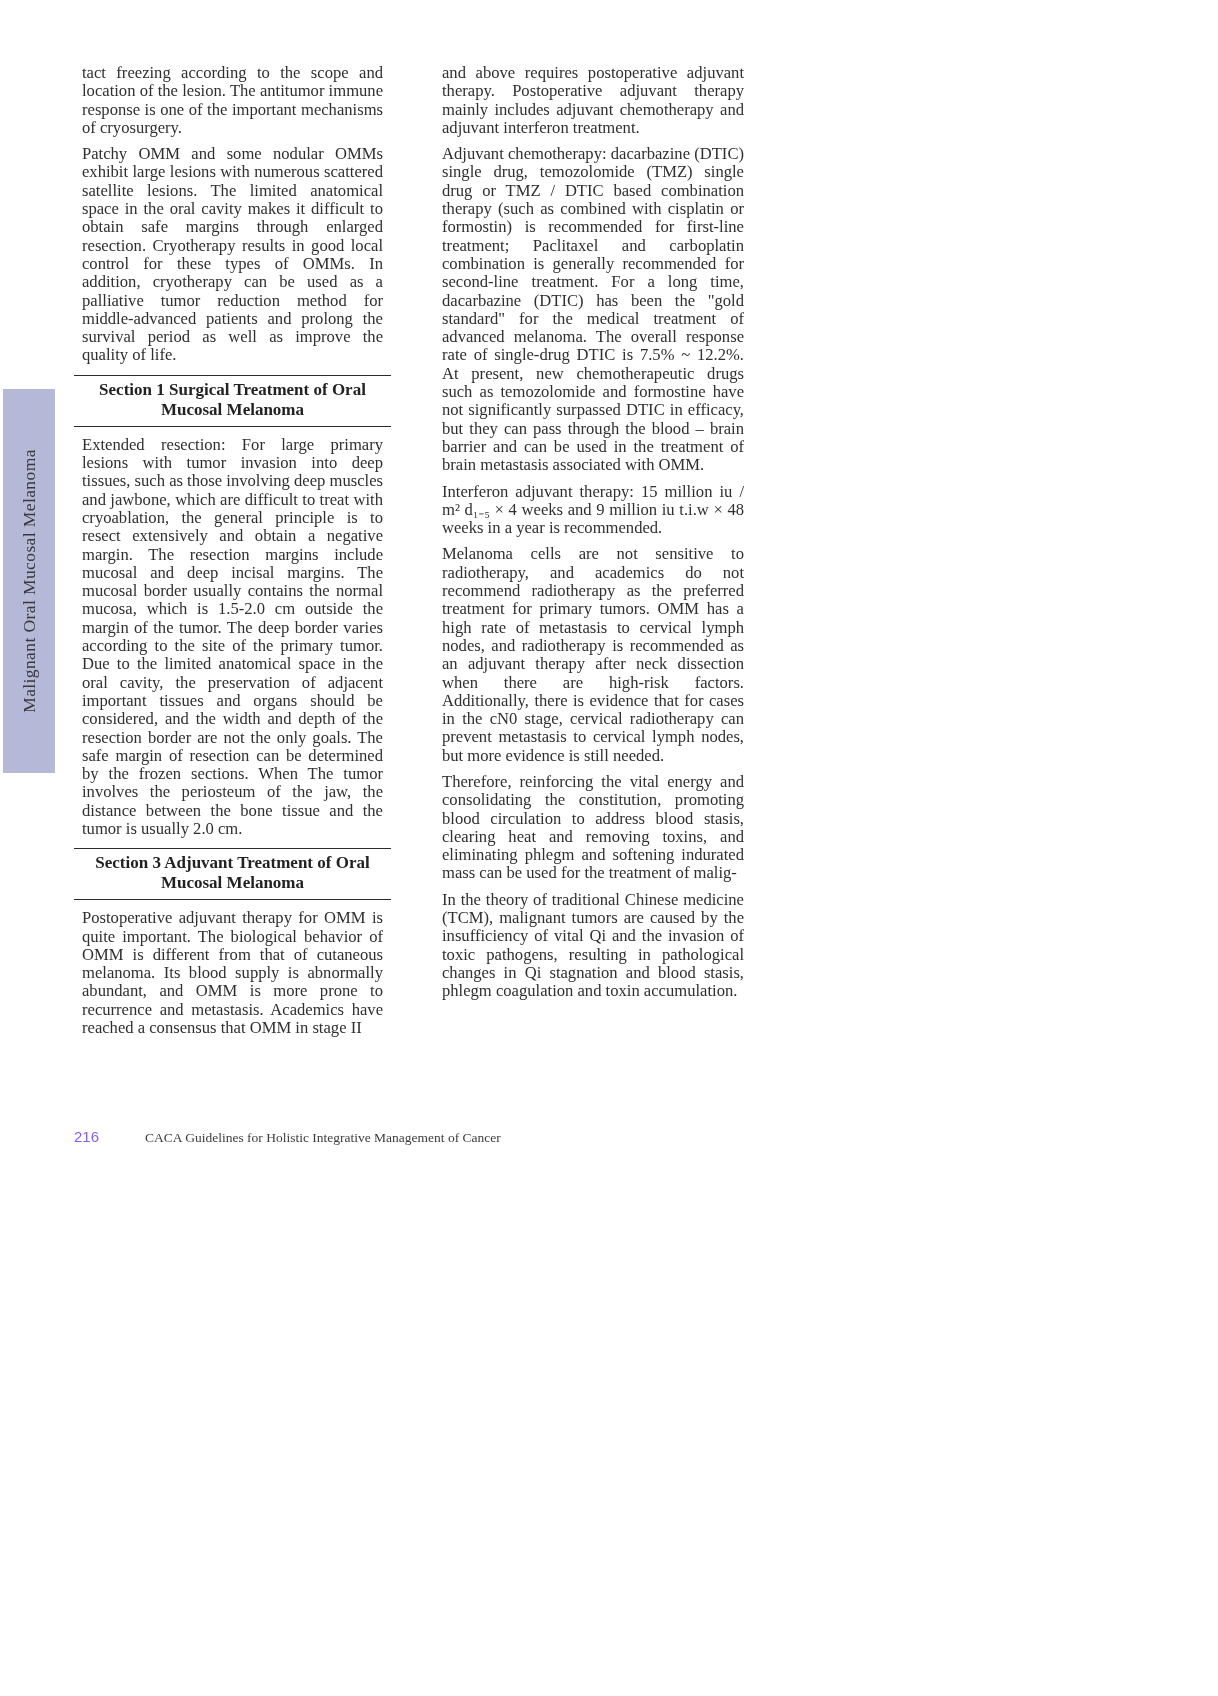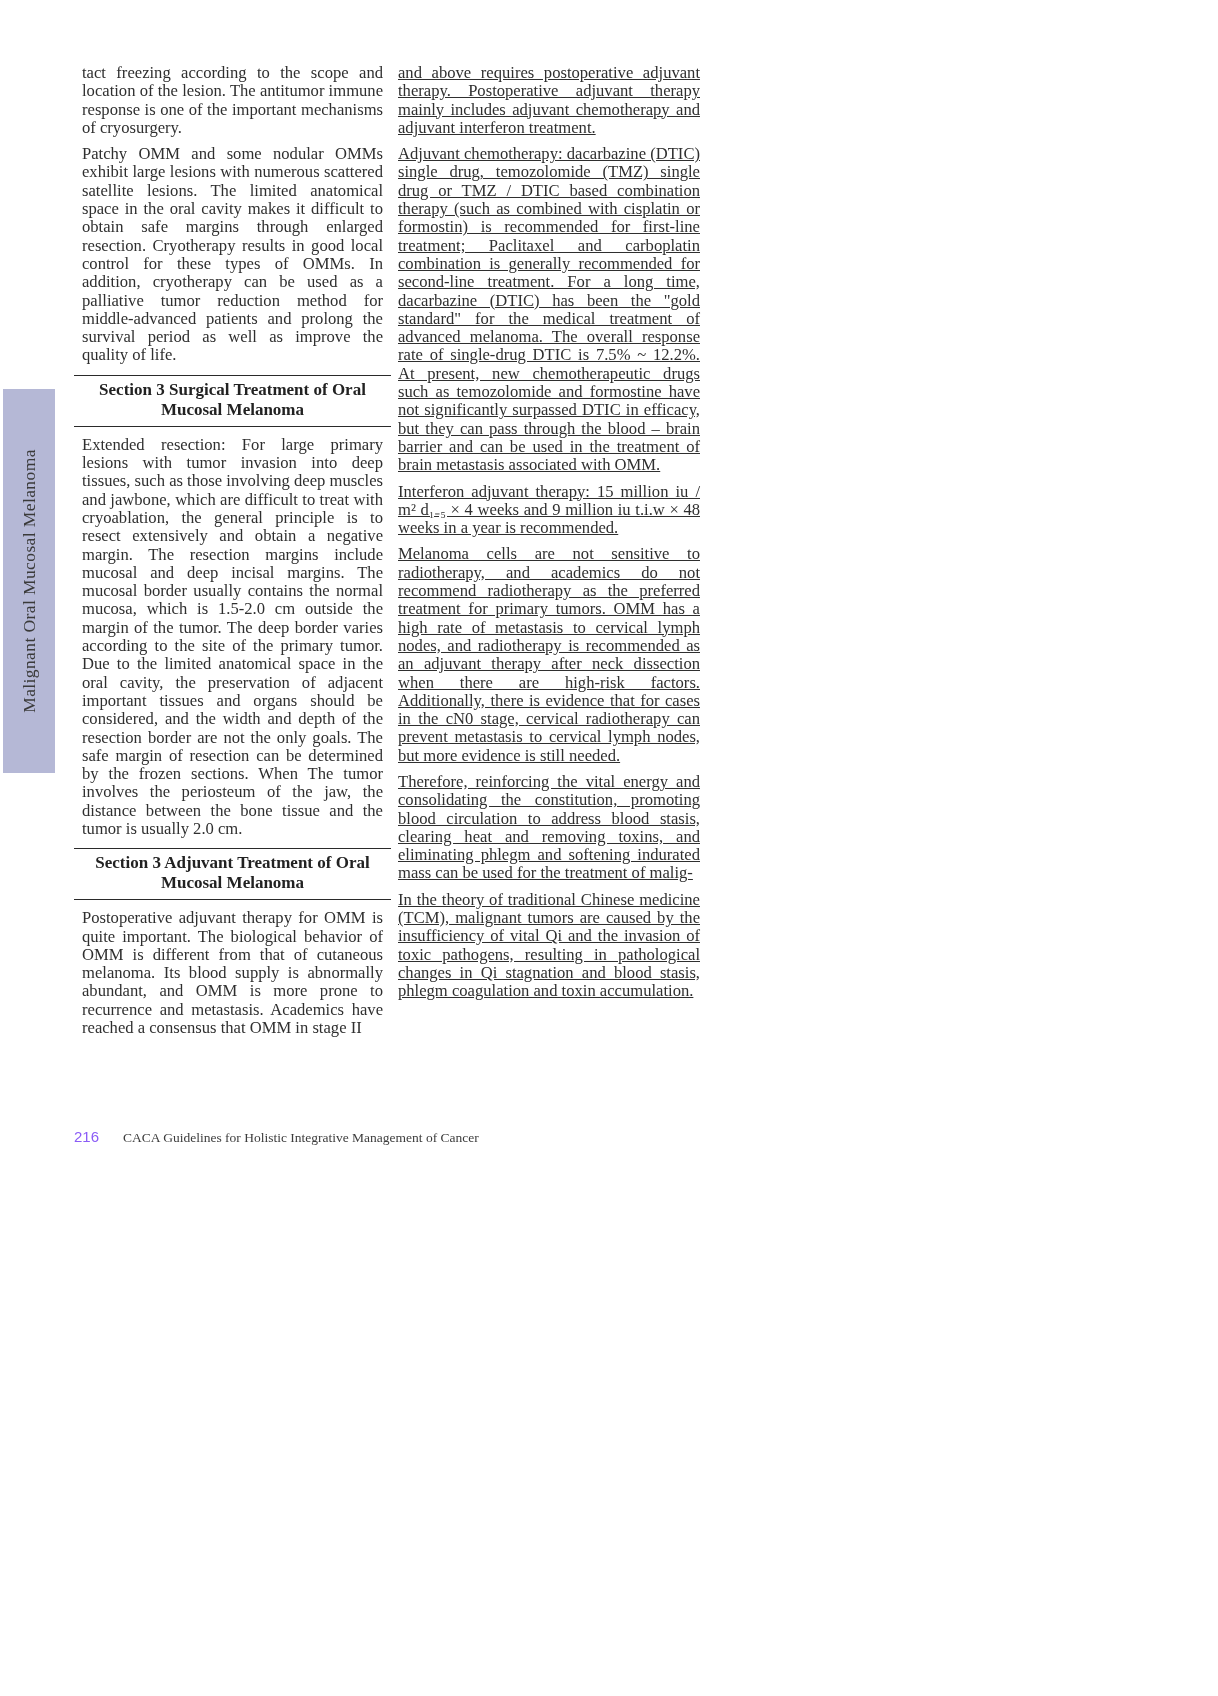--- a/index.html
+++ b/index.html
@@ -28,21 +28,21 @@
     white-space: nowrap;
     font-size: 17.5px;
     letter-spacing: 0.4px;
     color: #3a3a3a;
   }
   .col {
     position: absolute;
     top: 56px;
   }
   .col-left  { left: 74px;  width: 317px; }
-  .col-right { left: 390px; width: 318px; text-decoration: underline; }
+  .col-right { left: 434px; width: 318px; }
   .para {
     margin: 8px;
     font-size: 16.6px;
     line-height: 18.3px;
     text-align: justify;
   }
   .heading {
     margin: 10px 0 9px 0;
     padding: 4px 8px 6px 8px;
     border-top: 1.6px solid #2a2a2a;
@@ -59,38 +59,38 @@
     top: 1128px;
     display: flex;
     align-items: baseline;
   }
   .footer .page-number {
     font-family: "Liberation Sans", sans-serif;
     font-size: 15px;
     color: #8b5cf6;
   }
   .footer .running-title {
-    margin-left: 24px;
+    margin-left: 46px;
     font-size: 13.5px;
     color: #3c3c3c;
   }
 </style>
 </head>
 <body>
 
 <div class="page">
 
   <div class="chapter-band">
     <span class="label">Malignant Oral Mucosal Melanoma</span>
   </div>
 
   <div class="col col-left">
     <p class="para">tact freezing according to the scope and location of the lesion. The antitumor immune response is one of the important mechanisms of cryosurgery.</p>
     <p class="para">Patchy OMM and some nodular OMMs exhibit large lesions with numerous scattered satellite lesions. The limited anatomical space in the oral cavity makes it difficult to obtain safe margins through enlarged resection. Cryotherapy results in good local control for these types of OMMs. In addition, cryotherapy can be used as a palliative tumor reduction method for middle-advanced patients and prolong the survival period as well as improve the quality of life.</p>
-    <div class="heading">Section 3 Surgical Treatment of Oral Mucosal Melanoma</div>
+    <div class="heading">Section 1 Surgical Treatment of Oral Mucosal Melanoma</div>
     <p class="para">Extended resection: For large primary lesions with tumor invasion into deep tissues, such as those involving deep muscles and jawbone, which are difficult to treat with cryoablation, the general principle is to resect extensively and obtain a negative margin. The resection margins include mucosal and deep incisal margins. The mucosal border usually contains the normal mucosa, which is 1.5-2.0 cm outside the margin of the tumor. The deep border varies according to the site of the primary tumor. Due to the limited anatomical space in the oral cavity, the preservation of adjacent important tissues and organs should be considered, and the width and depth of the resection border are not the only goals. The safe margin of resection can be determined by the frozen sections. When The tumor involves the periosteum of the jaw, the distance between the bone tissue and the tumor is usually 2.0 cm.</p>
     <div class="heading">Section 3 Adjuvant Treatment of Oral Mucosal Melanoma</div>
     <p class="para">Postoperative adjuvant therapy for OMM is quite important. The biological behavior of OMM is different from that of cutaneous melanoma. Its blood supply is abnormally abundant, and OMM is more prone to recurrence and metastasis. Academics have reached a consensus that OMM in stage II</p>
   </div>
 
   <div class="col col-right">
     <p class="para">and above requires postoperative adjuvant therapy. Postoperative adjuvant therapy mainly includes adjuvant chemotherapy and adjuvant interferon treatment.</p>
     <p class="para">Adjuvant chemotherapy: dacarbazine (DTIC) single drug, temozolomide (TMZ) single drug or TMZ / DTIC based combination therapy (such as combined with cisplatin or formostin) is recommended for first-line treatment; Paclitaxel and carboplatin combination is generally recommended for second-line treatment. For a long time, dacarbazine (DTIC) has been the "gold standard" for the medical treatment of advanced melanoma. The overall response rate of single-drug DTIC is 7.5% ~ 12.2%. At present, new chemotherapeutic drugs such as temozolomide and formostine have not significantly surpassed DTIC in efficacy, but they can pass through the blood – brain barrier and can be used in the treatment of brain metastasis associated with OMM.</p>
     <p class="para">Interferon adjuvant therapy: 15 million iu / m² d₁₋₅ × 4 weeks and 9 million iu t.i.w × 48 weeks in a year is recommended.</p>
     <p class="para">Melanoma cells are not sensitive to radiotherapy, and academics do not recommend radiotherapy as the preferred treatment for primary tumors. OMM has a high rate of metastasis to cervical lymph nodes, and radiotherapy is recommended as an adjuvant therapy after neck dissection when there are high-risk factors. Additionally, there is evidence that for cases in the cN0 stage, cervical radiotherapy can prevent metastasis to cervical lymph nodes, but more evidence is still needed.</p>

